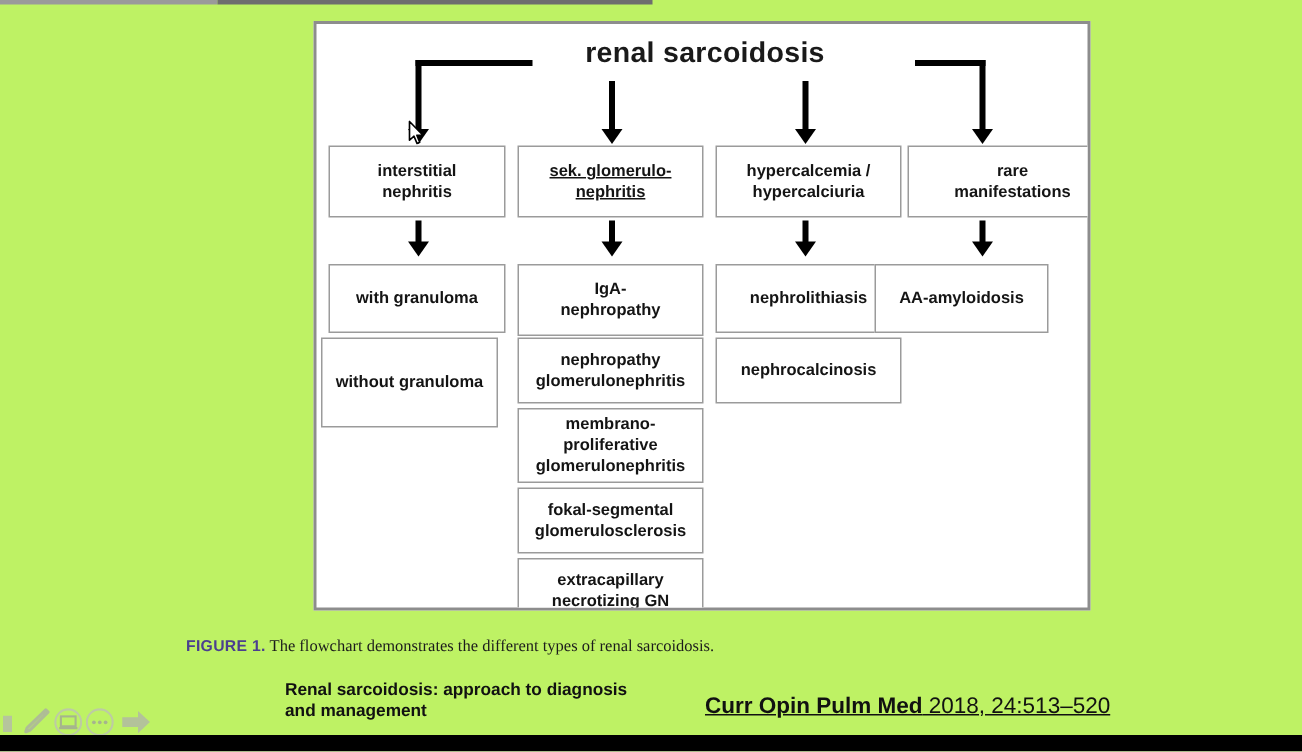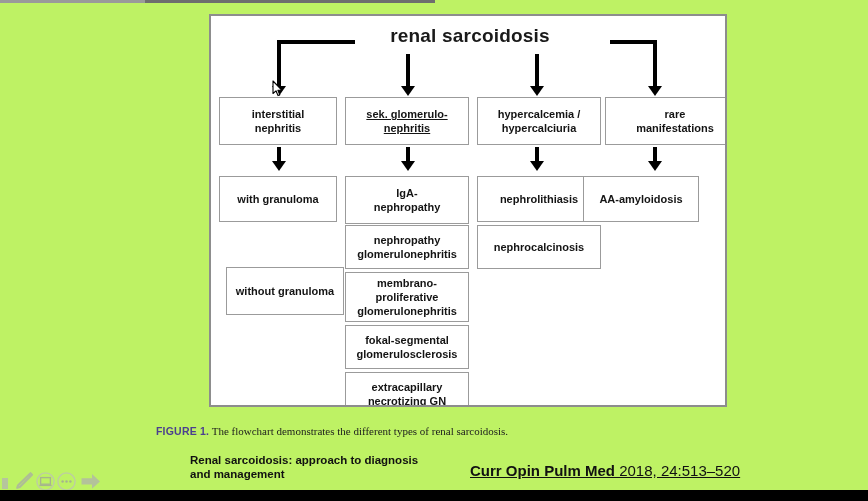--- a/index.html
+++ b/index.html
@@ -51,21 +51,21 @@
   .ahead {
     position:absolute; width:0; height:0;
     border-left:7px solid transparent;
     border-right:7px solid transparent;
     border-top:10px solid #000;
   }
 
   
   .caption {
     position:absolute; left:124px; top:425px; width:620px;
-    font-size:11px; color:#1c1c1c; font-family:"Liberation Serif", serif;margin-left:32px;
+    font-size:11px; color:#1c1c1c; font-family:"Liberation Serif", serif;
   }
   .caption .fig-label { color:#4b3f8f; font-weight:bold; font-family:"Liberation Sans", sans-serif; font-size:10.5px; letter-spacing:.2px; }
 
   .article-title {
     position:absolute; left:190px; top:453px; width:250px;
     font-size:11.5px; font-weight:bold; color:#111; line-height:14px;
   }
   .journal-ref {
     position:absolute; left:470px; top:462px;
     font-size:15px; color:#111;text-decoration:underline;
@@ -122,21 +122,21 @@
     <div class="vline" style="left:195px; top:131px; height:17px;"></div>
     <div class="ahead" style="left:190px; top:145px;"></div>
 
     <div class="vline" style="left:324px; top:131px; height:17px;"></div>
     <div class="ahead" style="left:319px; top:145px;"></div>
 
     <div class="vline" style="left:442px; top:131px; height:17px;"></div>
     <div class="ahead" style="left:437px; top:145px;"></div>
 
     <div class="fbox" style="left:8px; top:160px; width:118px; height:46px;">with granuloma</div>
-    <div class="fbox" style="left:15px; top:209px; width:118px; height:48px;margin-top:42px;">without granuloma</div>
+    <div class="fbox" style="left:3px; top:209px; width:118px; height:60px;">without granuloma</div>
 
     <div class="fbox" style="left:134px; top:160px; width:124px; height:48px;">IgA-
 nephropathy</div>
     <div class="fbox" style="left:134px; top:209px; width:124px; height:44px;">nephropathy
 glomerulonephritis</div>
     <div class="fbox" style="left:134px; top:256px; width:124px; height:50px;">membrano-
 proliferative
 glomerulonephritis</div>
     <div class="fbox" style="left:134px; top:309px; width:124px; height:44px;">fokal-segmental
 glomerulosclerosis</div>

